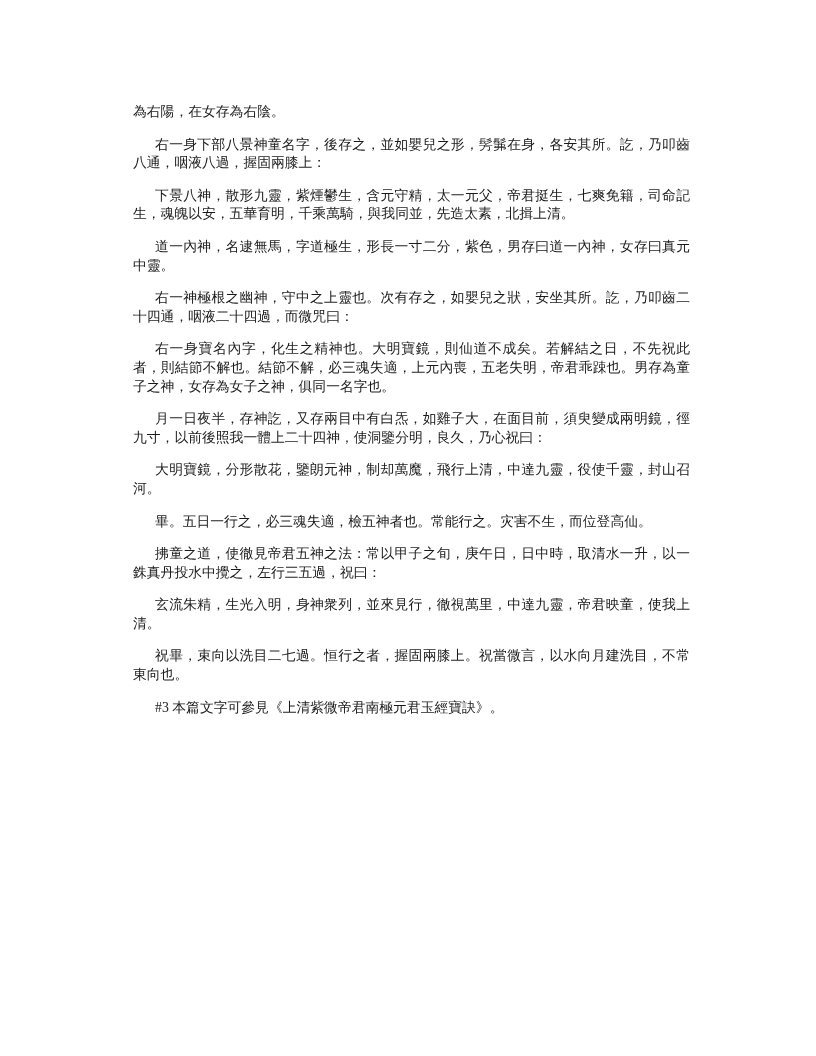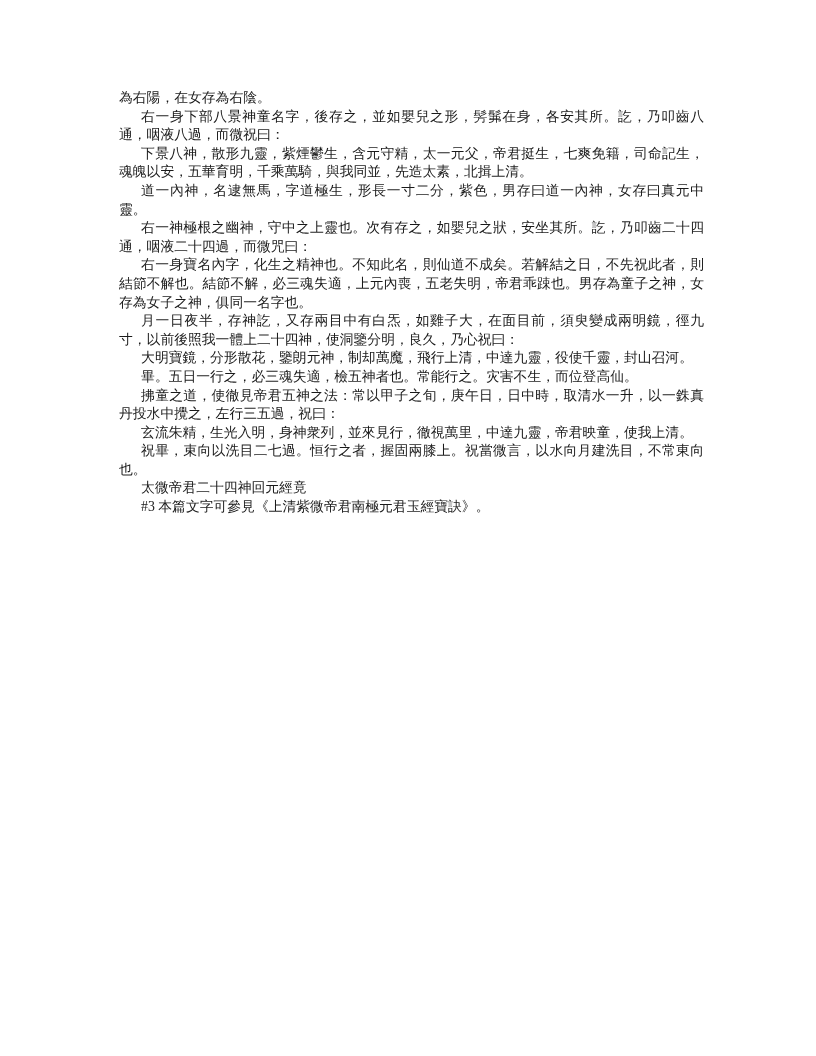--- a/index.html
+++ b/index.html
@@ -20,43 +20,42 @@
     top: 89px;
     width: 585px;
     font-family: "Liberation Serif", "DejaVu Serif", serif;
     font-size: 13.8px;
     line-height: 18.6px;
     color: #1a1a1a;
     text-align: justify;
     text-justify: inter-ideograph;
   }
   .text-block p {
-    margin: 0;
+    margin: 14px;
     padding: 0;
     text-indent: 1.6em;
     word-break: break-all;
   }
   .text-block p.noindent {
     text-indent: 0;
   }
 </style>
 </head>
 <body>
 
 <div class="page">
   <div class="text-block">
 
   <p class="noindent">為右陽，在女存為右陰。</p>
-      <p>右一身下部八景神童名字，後存之，並如嬰兒之形，髣髴在身，各安其所。訖，乃叩齒八通，咽液八過，而微祝曰：</p>
+      <p>右一身下部八景神童名字，後存之，並如嬰兒之形，髣髴在身，各安其所。訖，乃叩齒八通，咽液八過，握固兩膝上：</p>
       <p>下景八神，散形九靈，紫煙鬱生，含元守精，太一元父，帝君挺生，七爽免籍，司命記生，魂魄以安，五華育明，千乘萬騎，與我同並，先造太素，北揖上清。</p>
       <p>道一內神，名逮無馬，字道極生，形長一寸二分，紫色，男存曰道一內神，女存曰真元中靈。</p>
       <p>右一神極根之幽神，守中之上靈也。次有存之，如嬰兒之狀，安坐其所。訖，乃叩齒二十四通，咽液二十四過，而微咒曰：</p>
-      <p>右一身寶名內字，化生之精神也。不知此名，則仙道不成矣。若解結之日，不先祝此者，則結節不解也。結節不解，必三魂失適，上元內喪，五老失明，帝君乖踈也。男存為童子之神，女存為女子之神，俱同一名字也。</p>
+      <p>右一身寶名內字，化生之精神也。大明寶鏡，則仙道不成矣。若解結之日，不先祝此者，則結節不解也。結節不解，必三魂失適，上元內喪，五老失明，帝君乖踈也。男存為童子之神，女存為女子之神，俱同一名字也。</p>
       <p>月一日夜半，存神訖，又存兩目中有白炁，如雞子大，在面目前，須臾變成兩明鏡，徑九寸，以前後照我一體上二十四神，使洞鑒分明，良久，乃心祝曰：</p>
       <p>大明寶鏡，分形散花，鑒朗元神，制却萬魔，飛行上清，中達九靈，役使千靈，封山召河。</p>
       <p>畢。五日一行之，必三魂失適，檢五神者也。常能行之。灾害不生，而位登高仙。</p>
       <p>拂童之道，使徹見帝君五神之法：常以甲子之旬，庚午日，日中時，取清水一升，以一銖真丹投水中攪之，左行三五過，祝曰：</p>
       <p>玄流朱精，生光入明，身神衆列，並來見行，徹視萬里，中達九靈，帝君映童，使我上清。</p>
       <p>祝畢，束向以洗目二七過。恒行之者，握固兩膝上。祝當微言，以水向月建洗目，不常東向也。</p>
-      <p>太微帝君二十四神回元經竟</p>
       <p>#3 本篇文字可參見《上清紫微帝君南極元君玉經寶訣》。</p>
     </div>
 </div>
 
 </body></html>

